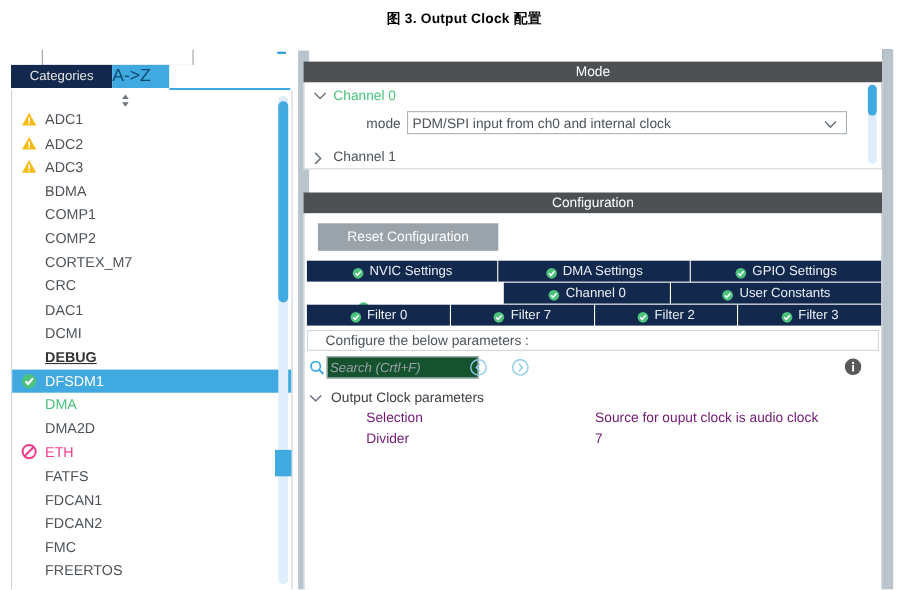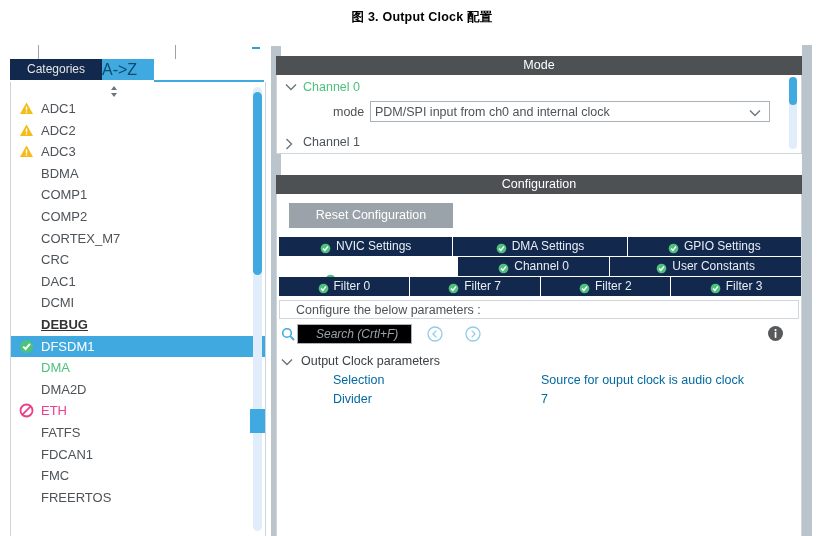--- a/index.html
+++ b/index.html
@@ -148,37 +148,37 @@
 
   .cfg-note {
     position:absolute; left: 2px; top: 106px; width: 520px; height: 19px;
     border: 1px solid #cfd6dc; background:#ffffff;
     font-size: 12.5px; color:#4d5358; line-height: 19px; padding-left: 16px; box-sizing:border-box;
   }
 
   .searchrow { position:absolute; left: 2px; top: 130px; width: 520px; height: 22px; }
   .search-ico { position:absolute; left: 2px; top: 3px; width:14px; height:14px; color:#3fa9e0; }
   .search-input {
-    position:absolute; left: 18px; top: 0px; width: 115px; height: 20px;
-    border:1px solid #a9b2b9; background:#000000; box-sizing:border-box;
+    position:absolute; left: 18px; top: 0px; width: 138px; height: 20px;
+    border:1px solid #a9b2b9; background:#14532d; box-sizing:border-box;
     font-size:12px; font-style: italic; color:#9aa3ab; font-family:"Liberation Sans", sans-serif;
-    padding-left:18px;
+    padding-left:2px;
   }
   .search-input::placeholder { color:#9aa3ab; font-style: italic; }
   .nav-btn { position:absolute; top: 2px; width:16px; height:16px; color:#8fcdea; }
   .nav-prev { left: 148px; }
   .nav-next { left: 186px; }
   .info-ico { position:absolute; left: 488px; top: 1px; width:17px; height:17px; }
 
   .params { position:absolute; left: 2px; top: 158px; width: 520px; }
   .param-group { position:relative; height: 20px; font-size:12.5px; color:#3c4146; }
   .param-group .gchev { position:absolute; left: 2px; top: 0; width:14px; color:#6d767e; }
   .param-group .gchev svg{ display:block; margin-top:6px;}
   .param-group .gtext { position:absolute; left: 22px; top: 2px; }
-  .param-row { position:relative; height: 19px; font-size:12.5px; color:#0369a1; }
+  .param-row { position:relative; height: 19px; font-size:12.5px; color:#701a75; }
   .param-row .pname { position:absolute; left: 54px; top: 1px; }
   .param-row .pval  { position:absolute; left: 262px; top: 1px; }
 </style>
 </head>
 <body>
 
 <div id="root">
 
   <div class="caption">图 3. Output Clock 配置</div>
 
@@ -289,20 +289,23 @@
                 </svg>
             </span>
             <span>ETH</span>
           </div>
 
           <div class="li">
             <span>FATFS</span>
           </div>
           <div class="li">
             <span>FDCAN1</span>
+          </div>
+          <div class="li">
+            <span>FDCAN2</span>
           </div>
           <div class="li">
             <span>FMC</span>
           </div>
           <div class="li">
             <span>FREERTOS</span>
           </div>
 
         </div>
 

